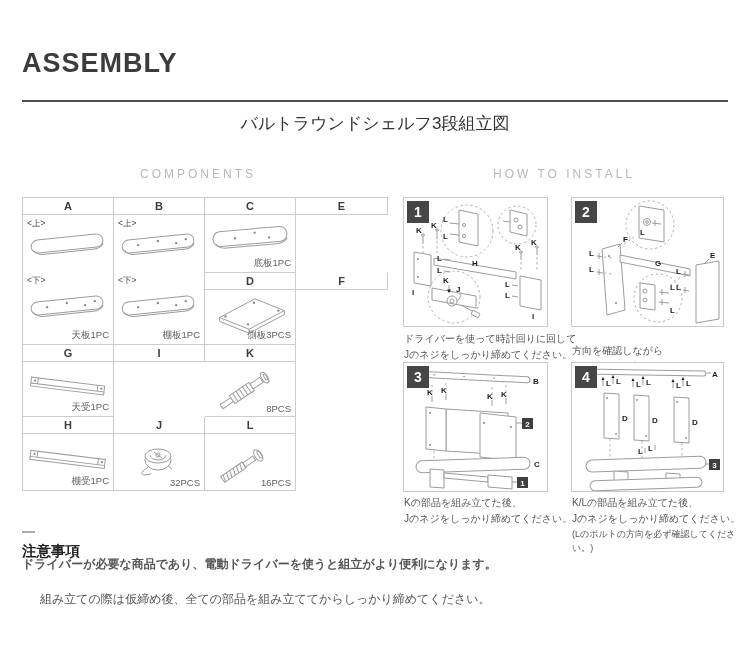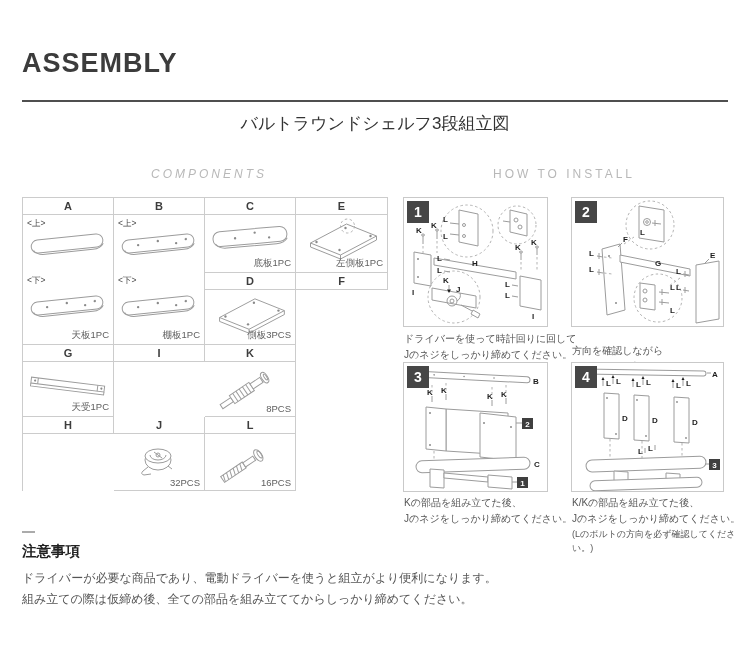--- a/index.html
+++ b/index.html
@@ -5,21 +5,21 @@
   html,body{margin:0;padding:0;background:#fff;}
   body{width:750px;height:649px;position:relative;overflow:hidden;
        font-family:"Liberation Sans","DejaVu Sans",sans-serif;color:#333;}
   .abs{position:absolute;}
 
   .page-title{left:22px;top:48px;font-size:27px;font-weight:700;letter-spacing:1px;color:#3c3c3c;}
   .title-rule{left:22px;top:100px;width:706px;height:2px;background:#4f4f4f;}
   .page-subtitle{left:0;top:112px;width:750px;text-align:center;font-size:17px;font-weight:400;color:#333;}
 
   .section-header{font-size:12px;letter-spacing:3px;color:#b8b8b8;text-align:center;}
-  .components-header{left:26px;top:167px;width:366px;font-style:italic;}
+  .components-header{left:15px;top:167px;width:366px;}
   .install-header{left:398px;top:167px;width:332px;}
 
   
   .comp-table{left:22px;top:197px;display:grid;
     grid-template-columns:91px 91px 91px 92px;
     grid-template-rows:17px 58px 17px 55px 17px 55px 17px 57px;
     border-top:1px solid #ccc;border-left:1px solid #ccc;}
   .cth{border-right:1px solid #ccc;border-bottom:1px solid #ccc;
     display:flex;align-items:center;justify-content:center;
     font-size:11px;font-weight:700;color:#3d3d3d;background:#fff;}
@@ -54,22 +54,22 @@
   .cp1{left:404px;top:331px;}
   .cp2{left:572px;top:343px;}
   .cp3{left:404px;top:495px;}
   .cp4{left:572px;top:495px;}
   .caption .small{font-size:9px;}
 
   
   .notes-dash{left:22px;top:531px;width:13px;height:2px;background:#ababab;}
   .notes-heading{left:22px;top:542px;font-size:14.5px;font-weight:700;color:#222;text-align:center;}
   .notes-line{left:22px;font-size:12px;color:#555;}
-  .nl1{top:570px;}
-  .nl2{top:591px;}
+  .nl1{top:556px;font-weight:bold;}
+  .nl2{top:591px;margin-left:18px;}
 </style>
 </head>
 <body>
 
 <div class="abs page-title">ASSEMBLY</div>
 <div class="abs title-rule"></div>
 <div class="abs page-subtitle">バルトラウンドシェルフ3段組立図</div>
 
 <div class="abs section-header components-header">COMPONENTS</div>
 <div class="abs section-header install-header">HOW TO INSTALL</div>
@@ -130,32 +130,20 @@
         <rect class="shp" x="8" y="14" width="74" height="15" rx="7"></rect>
         <path d="M10 26 q3 5 11 5 h50 q8 0 11 -5"></path>
         <circle class="dot" cx="30" cy="22" r="1.2"></circle>
           <circle class="dot" cx="50" cy="18" r="1.2"></circle>
         <circle class="dot" cx="64" cy="24" r="1.2"></circle>
       </g>
     </svg>
     <span class="part-label">底板1PC</span>
   </div>
 
-  <div class="ctd" style="grid-area:2/4/3/5">
-    <svg class="comp-svg" viewBox="0 0 90 57">
-      <path class="shp" d="M14 28 L50 9 L80 21 L44 40 Z"></path>
-      <path d="M14 28 L14 32 L44 44 L44 40 M44 44 L80 25 L80 21"></path>
-      <circle class="dot" cx="20" cy="27" r="1.2"></circle>
-        <circle class="dot" cx="49" cy="13" r="1.2"></circle>
-      <circle class="dot" cx="74" cy="21" r="1.2"></circle>
-        <circle class="dot" cx="43" cy="35" r="1.2"></circle>
-      <circle class="dsh" cx="51" cy="11" r="7"></circle>
-    </svg>
-    <span class="part-label">左側板1PC</span>
-  </div>
 
   <div class="cth" style="grid-area:3/3/4/4">D</div>
   <div class="cth" style="grid-area:3/4/4/5">F</div>
 
   <div class="ctd" style="grid-area:4/3/5/4">
     <svg class="comp-svg" viewBox="0 0 90 55">
       <path class="shp" d="M14 28 L50 9 L80 21 L44 40 Z"></path>
       <path d="M14 28 L14 32 L44 44 L44 40 M44 44 L80 25 L80 21"></path>
       <circle class="dot" cx="20" cy="27" r="1.2"></circle>
         <circle class="dot" cx="49" cy="13" r="1.2"></circle>
@@ -200,20 +188,33 @@
         <ellipse cx="64" cy="26" rx="1.2" ry="3.5"></ellipse>
       </g>
     </svg>
     <span class="part-label">8PCS</span>
   </div>
 
   <div class="cth" style="grid-area:7/1/8/2">H</div>
   <div class="cth" style="grid-area:7/2/8/3">J</div>
   <div class="cth" style="grid-area:7/3/8/4">L</div>
 
+  <div class="ctd" style="grid-area:8/1/9/2">
+    <svg class="comp-svg" viewBox="0 0 90 56">
+      <g transform="rotate(7 45 26)">
+        <rect class="shp" x="7" y="21" width="75" height="6"></rect>
+        <path d="M7 27 L7 30 L82 30 L82 27"></path>
+        <line x1="14" y1="21" x2="14" y2="27"></line>
+          <line x1="75" y1="21" x2="75" y2="27"></line>
+        <circle class="dot" cx="11" cy="24" r="1.1"></circle>
+          <circle class="dot" cx="79" cy="24" r="1.1"></circle>
+      </g>
+    </svg>
+    <span class="part-label">棚受1PC</span>
+  </div>
 
   <div class="ctd" style="grid-area:8/2/9/3">
     <svg class="comp-svg" viewBox="0 0 90 56">
       <ellipse class="shp" cx="44" cy="26" rx="13" ry="10"></ellipse>
       <ellipse class="shp" cx="44" cy="22" rx="13" ry="7"></ellipse>
       <path d="M36 21 a8 5 0 0 0 16 0"></path>
       <circle cx="44" cy="21" r="2"></circle>
       <line x1="40" y1="18" x2="48" y2="24"></line>
       <path d="M34 33 l-5 4 q-3 3 1 4 l7 -1"></path>
       <line x1="54" y1="32" x2="58" y2="35"></line>
@@ -462,21 +463,21 @@
     <text class="bdgt" x="142.5" y="104.5">3</text>
     <line x1="137" y1="101" x2="133" y2="101"></line>
     <path class="shp" d="M42 108 L56 109 L56 119 L42 118 Z"></path>
     <path class="shp" d="M94 110 L108 111 L108 121 L94 120 Z"></path>
     <g transform="rotate(-2 75 121)">
       <rect class="shp" x="18" y="116" width="112" height="10" rx="5"></rect>
     </g>
   </svg>
 </div>
 <div class="abs caption cp4">
-  <div>K/Kの部品を組み立てた後、</div>
+  <div>K/Lの部品を組み立てた後、</div>
   <div>Jのネジをしっかり締めてください。</div>
   <div class="small">(Lのボルトの方向を必ず確認してください。)</div>
 </div>
 
 <div class="abs notes-dash"></div>
 <div class="abs notes-heading">注意事項</div>
 <div class="abs notes-line nl1">ドライバーが必要な商品であり、電動ドライバーを使うと組立がより便利になります。</div>
 <div class="abs notes-line nl2">組み立ての際は仮締め後、全ての部品を組み立ててからしっかり締めてください。</div>
 
 </body></html>

